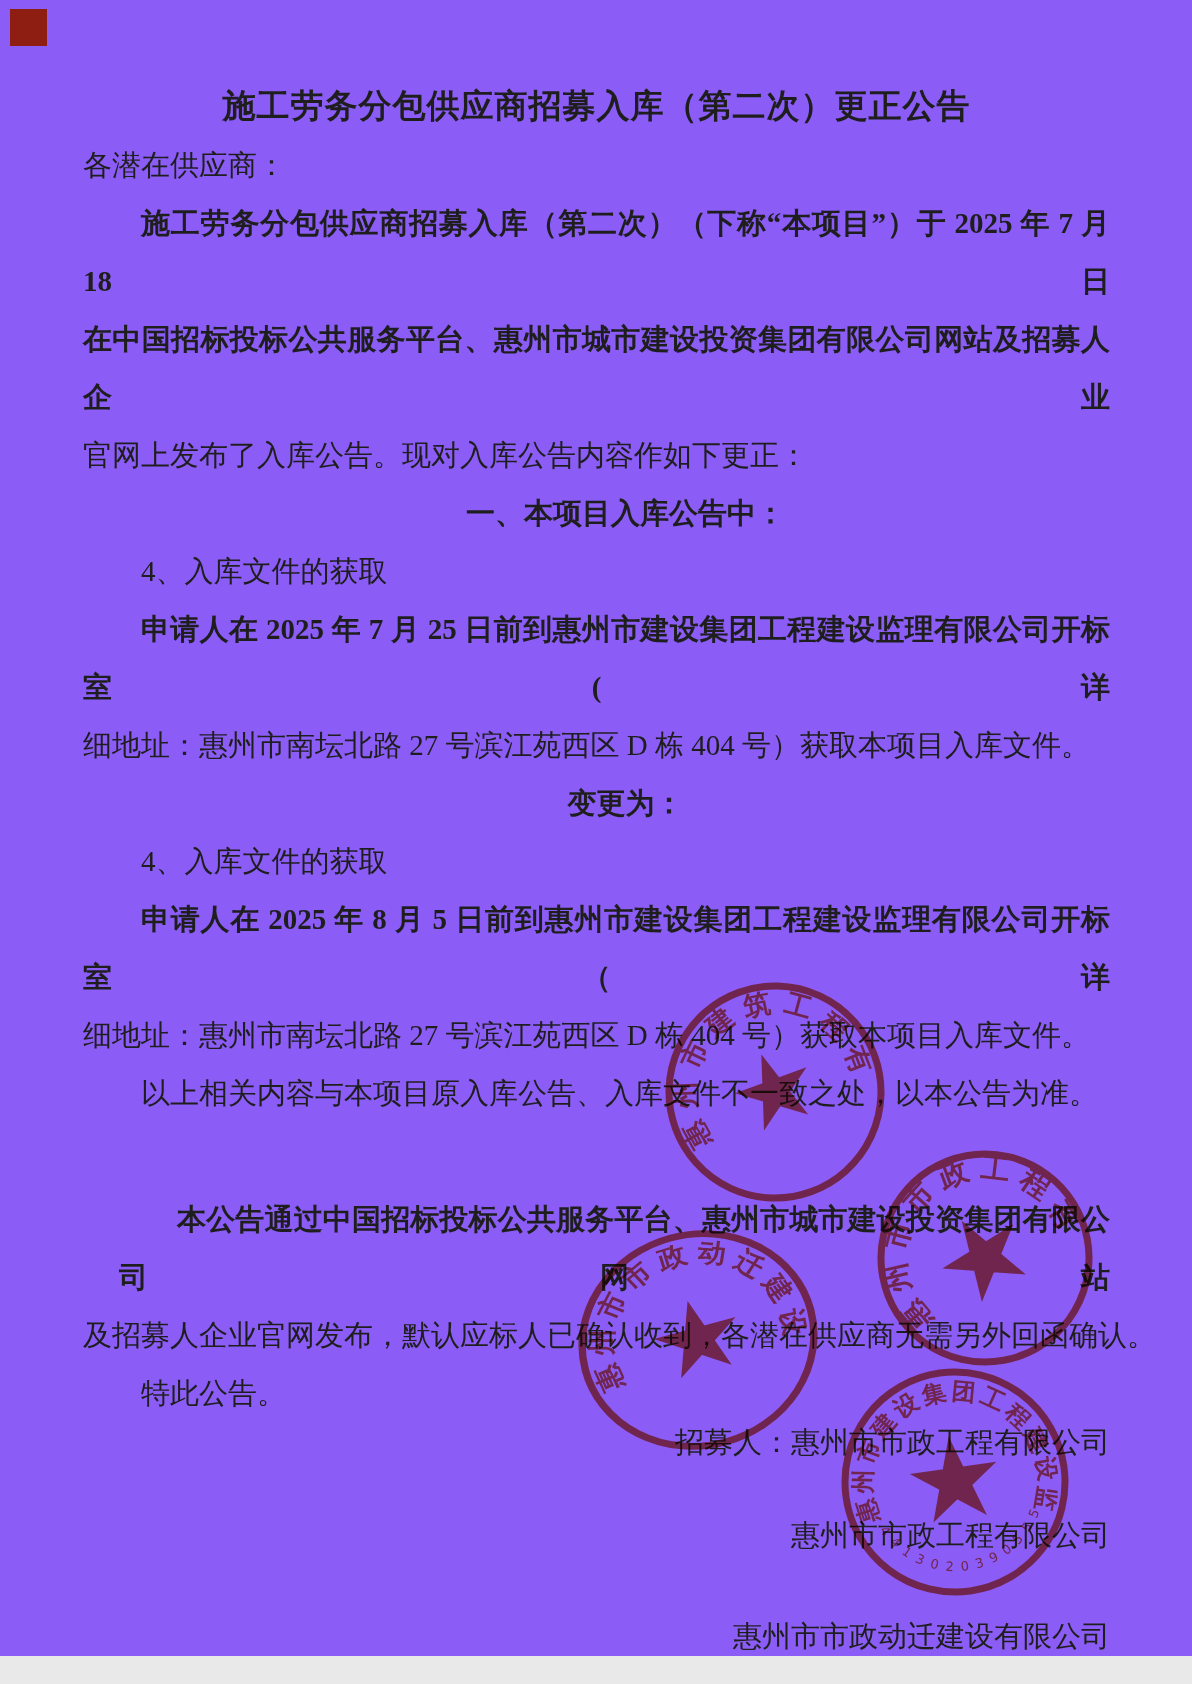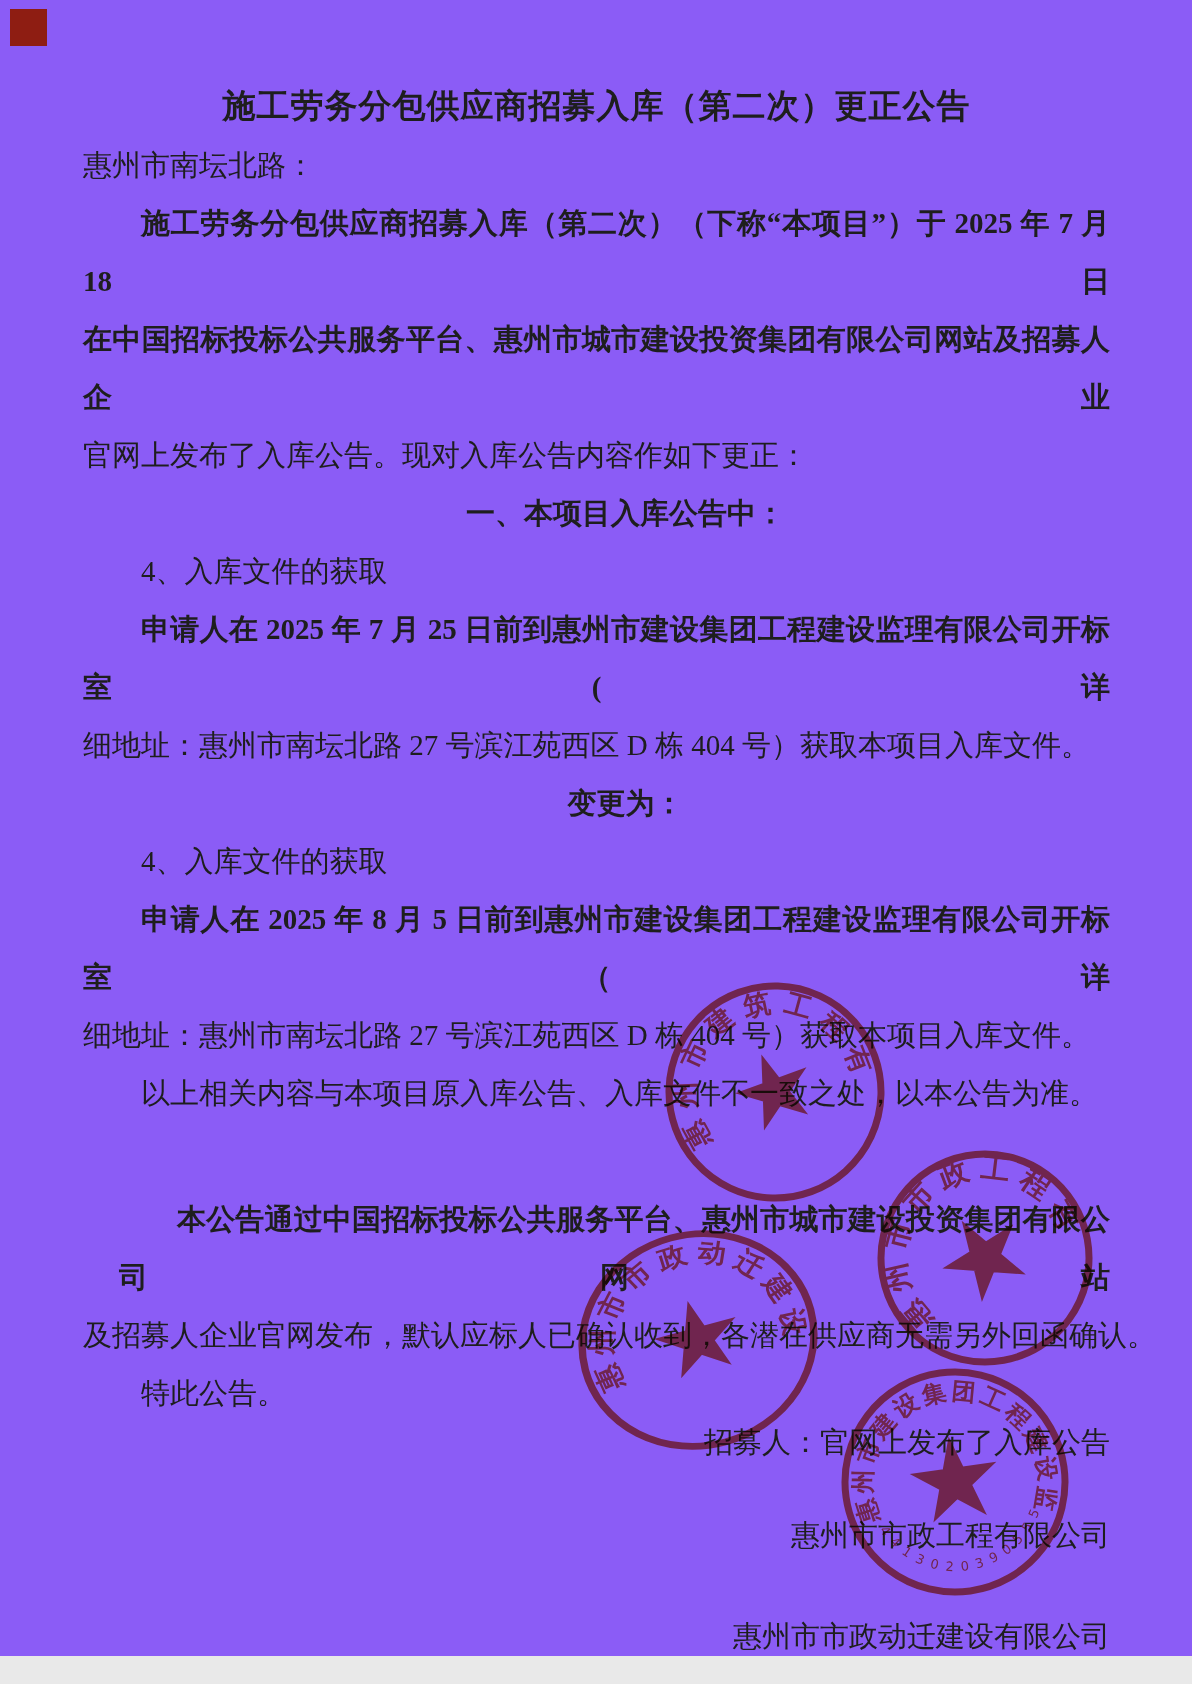--- a/index.html
+++ b/index.html
@@ -66,21 +66,21 @@
 </head>
 <body>
 
 <div class="page">
 
   <div class="corner-mark"></div>
 
   <div class="content">
     <div class="title">施工劳务分包供应商招募入库（第二次）更正公告</div>
 
-    <div class="line">惠州市南坛北路：</div>
+    <div class="line">各潜在供应商：</div>
 
     <div class="line fill indent">施工劳务分包供应商招募入库（第二次）（下称“本项目”）于 2025 年 7 月 18 日</div>
     <div class="line fill">在中国招标投标公共服务平台、惠州市城市建设投资集团有限公司网站及招募人企业</div>
     <div class="line">官网上发布了入库公告。现对入库公告内容作如下更正：</div>
 
     <div class="line bold indent">一、本项目入库公告中：</div>
     <div class="line indent">4、入库文件的获取</div>
 
     <div class="line fill indent">申请人在 2025 年 7 月 25 日前到惠州市建设集团工程建设监理有限公司开标室(详</div>
     <div class="line">细地址：惠州市南坛北路 27 号滨江苑西区 D 栋 404 号）获取本项目入库文件。</div>
@@ -90,21 +90,21 @@
 
     <div class="line fill indent">申请人在 2025 年 8 月 5 日前到惠州市建设集团工程建设监理有限公司开标室（详</div>
     <div class="line">细地址：惠州市南坛北路 27 号滨江苑西区 D 栋 404 号）获取本项目入库文件。</div>
 
     <div class="line indent">以上相关内容与本项目原入库公告、入库文件不一致之处，以本公告为准。</div>
 
     <div class="line fill indent gap-top">本公告通过中国招标投标公共服务平台、惠州市城市建设投资集团有限公司网站</div>
     <div class="line">及招募人企业官网发布，默认应标人已确认收到，各潜在供应商无需另外回函确认。</div>
     <div class="line indent">特此公告。</div>
 
-    <div class="sig sig-1">招募人：官网上发布了入库公告</div>
+    <div class="sig sig-1">招募人：惠州市市政工程有限公司</div>
     <div class="sig sig-2">惠州市市政工程有限公司</div>
     <div class="sig sig-3">惠州市市政动迁建设有限公司</div>
     <div class="sig sig-4">采购代理机构:惠州市建设集团工程建设监理有限公司</div>
 
   </div>
 
   <div class="seal seal-a">
     <svg viewBox="-130 -130 260 260">
       <defs>
         <path id="arc-a" d="M -76,25 A 80,80 0 1,1 76,25"></path>

